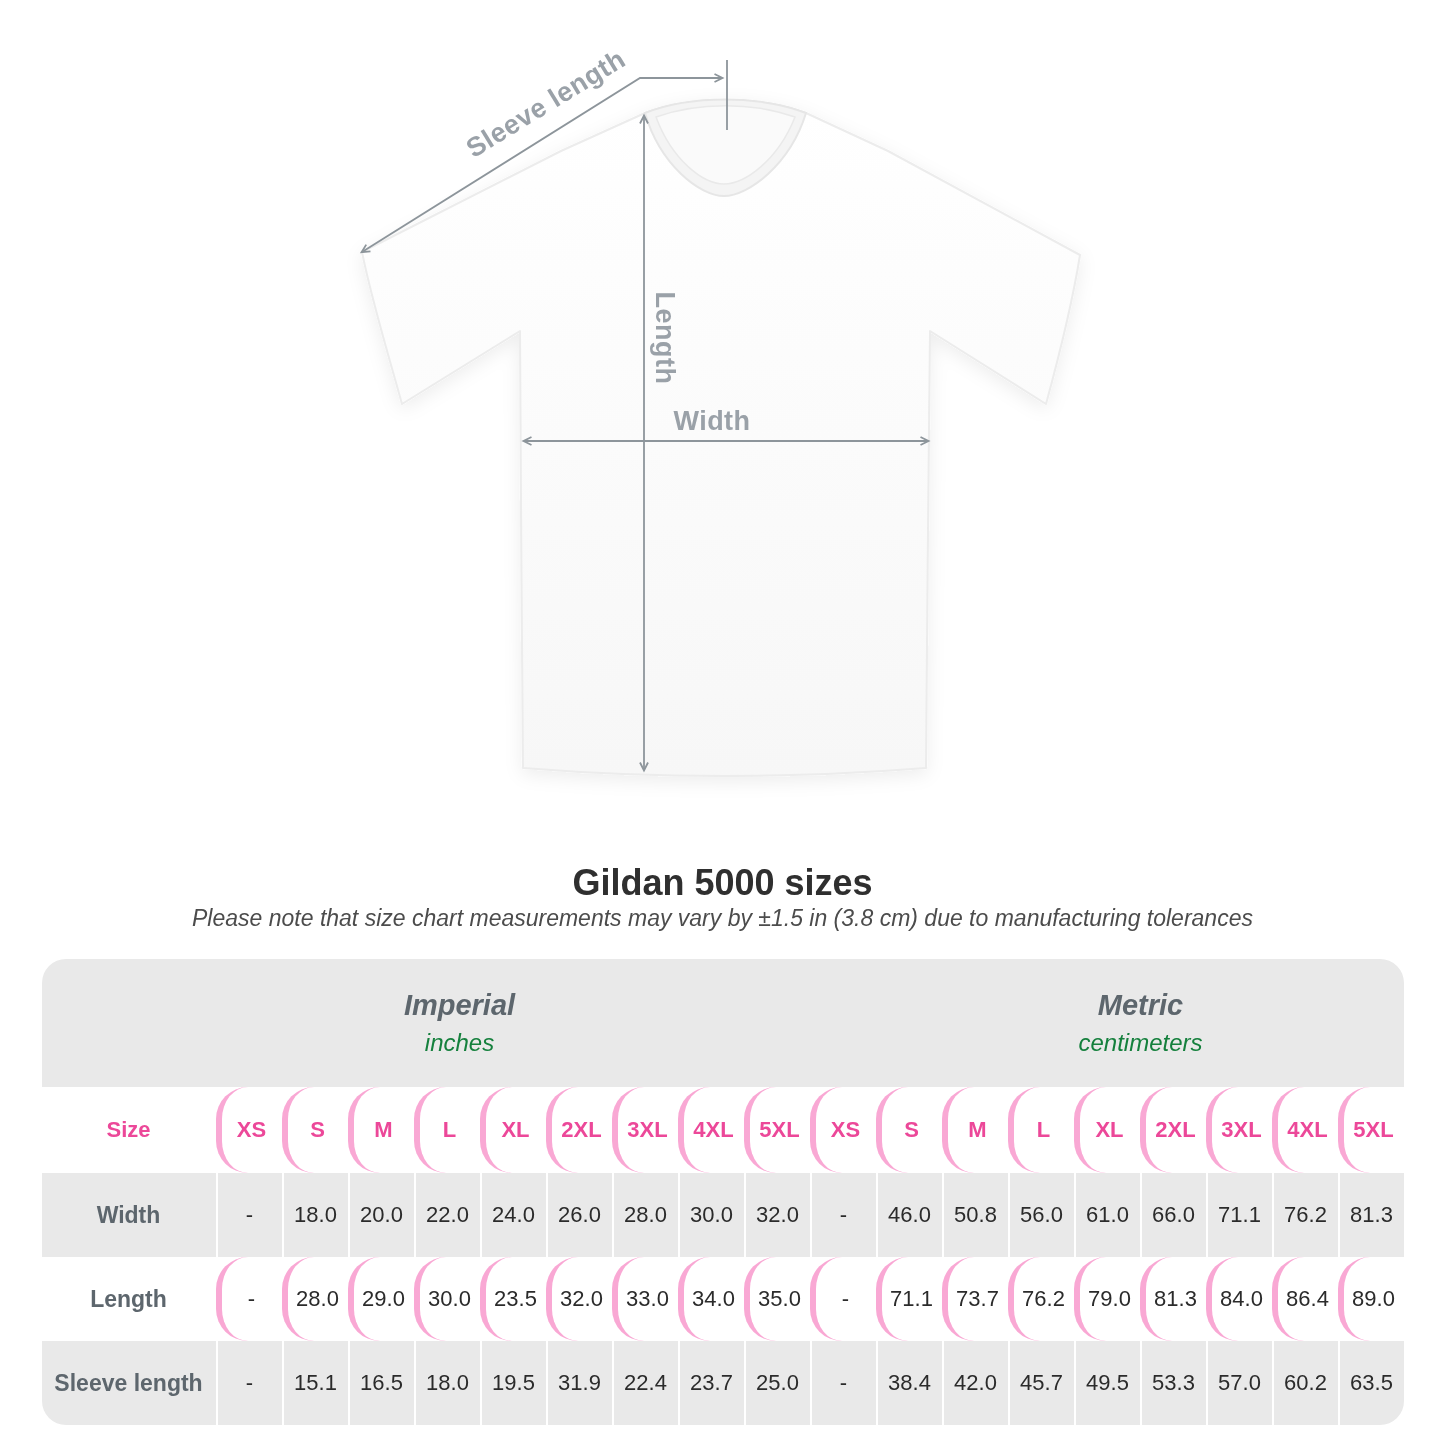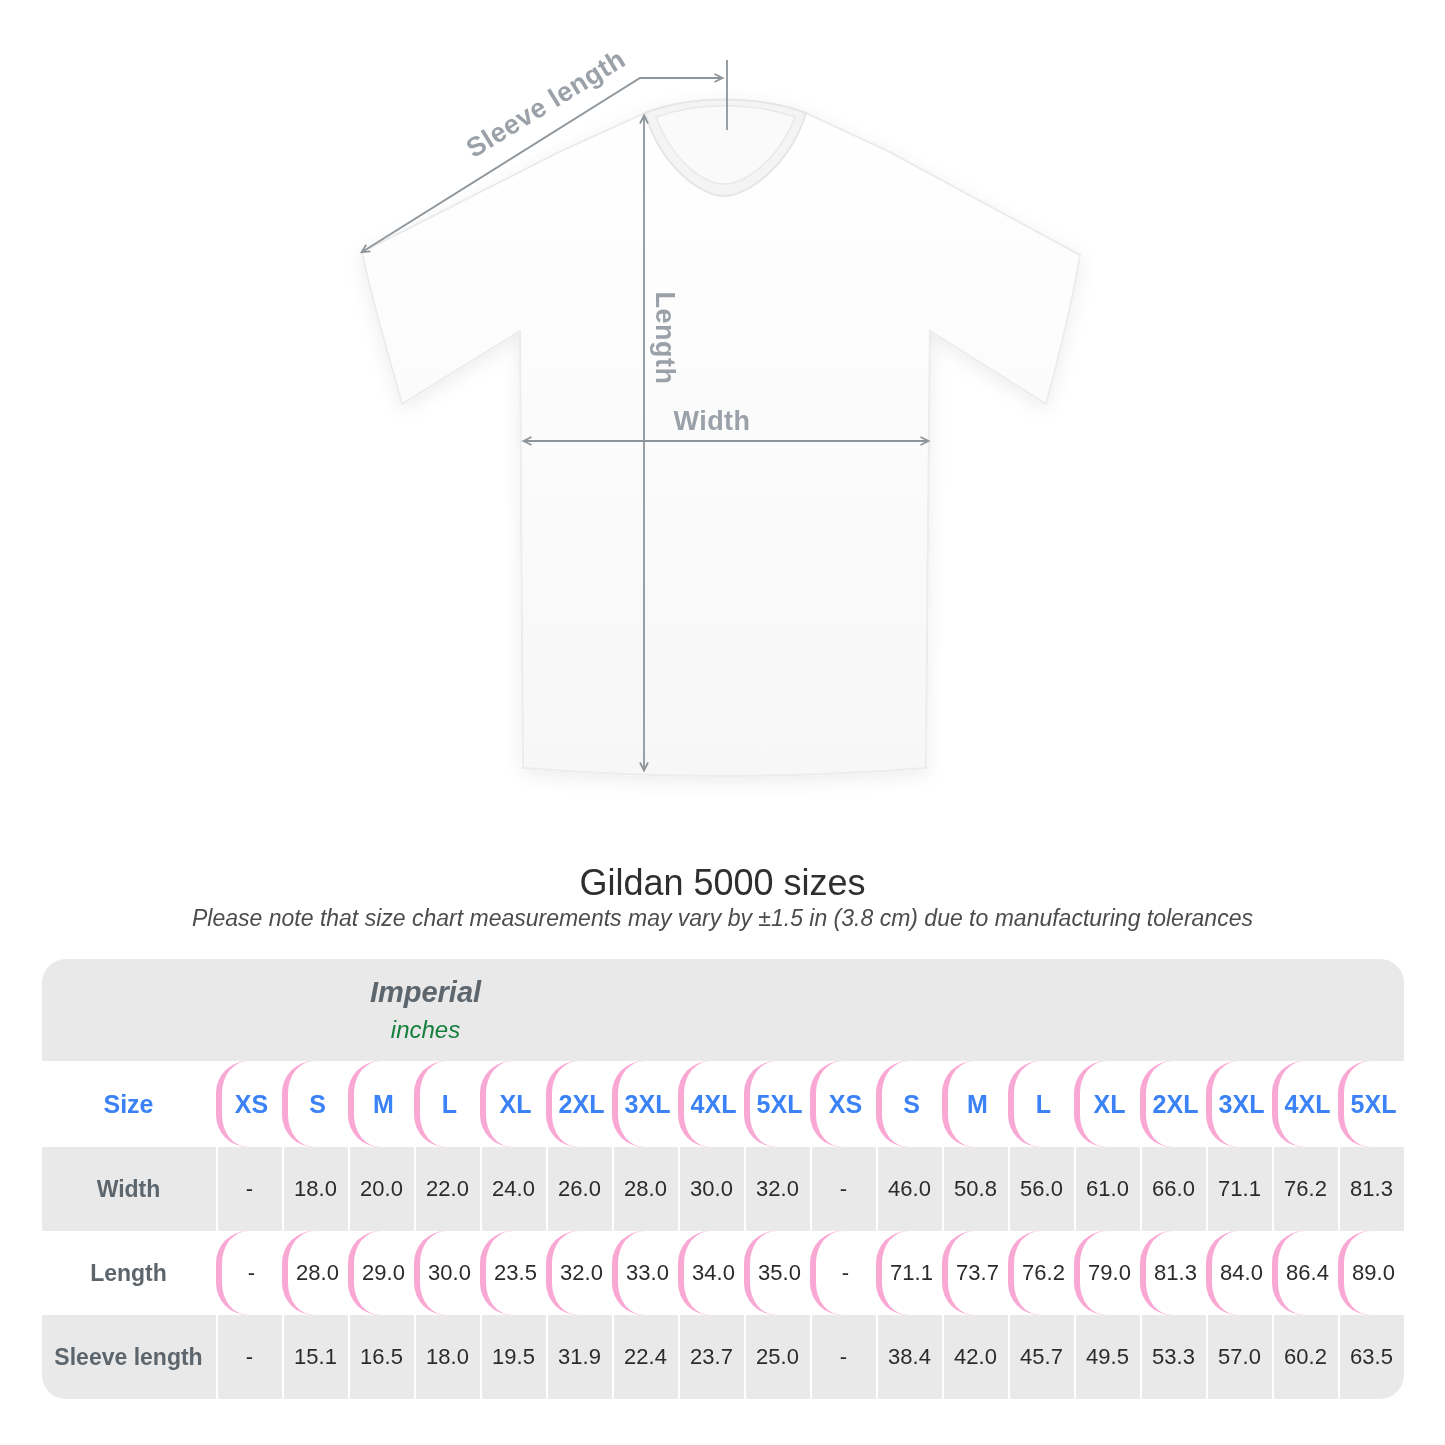--- a/index.html
+++ b/index.html
@@ -13,40 +13,40 @@
   .figure svg{position:absolute;left:0;top:0;}
   .measure-label{
     position:absolute;font-weight:bold;font-size:27px;color:#9aa1a8;
     white-space:nowrap;letter-spacing:.5px;
   }
   .lbl-sleeve{left:546px;top:104px;transform:translate(-50%,-50%) rotate(-31.5deg);}
   .lbl-length{left:664px;top:338px;transform:translate(-50%,-50%) rotate(90deg);}
   .lbl-width{left:712px;top:421px;transform:translate(-50%,-50%);}
   
   .heading{width:1445px;text-align:center;margin-top:22px;}
-  .title{font-size:36px;font-weight:normal;color:#2f2f2f;line-height:42px;}
+  .title{font-size:36px;font-weight:bold;color:#2f2f2f;line-height:42px;}
   .note{font-size:23px;font-style:italic;color:#4c4c4c;line-height:28px;}
   
   .size-table{
     width:1362px;margin:27px auto 0 auto;border-radius:24px;overflow:hidden;
     background:#ffffff;
   }
   .trow{display:grid;grid-template-columns:174px repeat(18,1fr);}
-  .band{height:102px;background:var(--table-band,#e9e9e9);grid-template-columns:768px 594px;}
+  .band{height:128px;background:var(--table-band,#e9e9e9);grid-template-columns:768px 594px;padding-left:34px;}
   .band-section{display:flex;flex-direction:column;align-items:center;justify-content:center;}
   .section-title{font-size:29px;font-weight:bold;font-style:italic;color:#5d666d;}
   .section-unit{font-size:24px;font-style:italic;color:#15803d;margin-top:7px;}
   .c{display:flex;align-items:center;justify-content:center;}
   .row-sizes{height:86px;background:#ffffff;}
   .drow{height:84px;}
   .row-gray{background:var(--row-alt,#e9e9e9);}
   .row-white{background:#ffffff;}
   .row-sizes .c + .c, .row-white .c + .c{border-left:6px solid #f9a8d4;border-radius:32px;}
   .row-gray .c + .c{border-left:2px solid #ffffff;}
-  .size-h{font-size:25px;font-weight:bold;color:#3b82f6;}
+  .size-h{font-size:22px;font-weight:bold;color:#ec4899;}
   .rowlab{font-size:23px;font-weight:bold;color:#5d666d;}
   .val{font-size:22px;color:#2b2b2b;}
 </style>
 </head>
 <body>
 
 <div class="figure">
   <svg width="1445" height="840" viewBox="0 0 1445 840">
     <defs>
       <linearGradient id="shirtGrad" x1="0" y1="0" x2="0" y2="1">
@@ -102,20 +102,24 @@
 <div class="heading">
   <div class="title">Gildan 5000 sizes</div>
   <div class="note">Please note that size chart measurements may vary by ±1.5 in (3.8 cm) due to manufacturing tolerances</div>
 </div>
 
 <div class="size-table">
     <div class="trow band">
       <div class="band-section">
         <div class="section-title">Imperial</div>
         <div class="section-unit">inches</div>
+      </div>
+      <div class="band-section">
+        <div class="section-title">Metric</div>
+        <div class="section-unit">centimeters</div>
       </div>
     </div>
     <div class="trow row-sizes">
       <div class="c size-h">Size</div>
       <div class="c size-h">XS</div>
       <div class="c size-h">S</div>
       <div class="c size-h">M</div>
       <div class="c size-h">L</div>
       <div class="c size-h">XL</div>
       <div class="c size-h">2XL</div>

